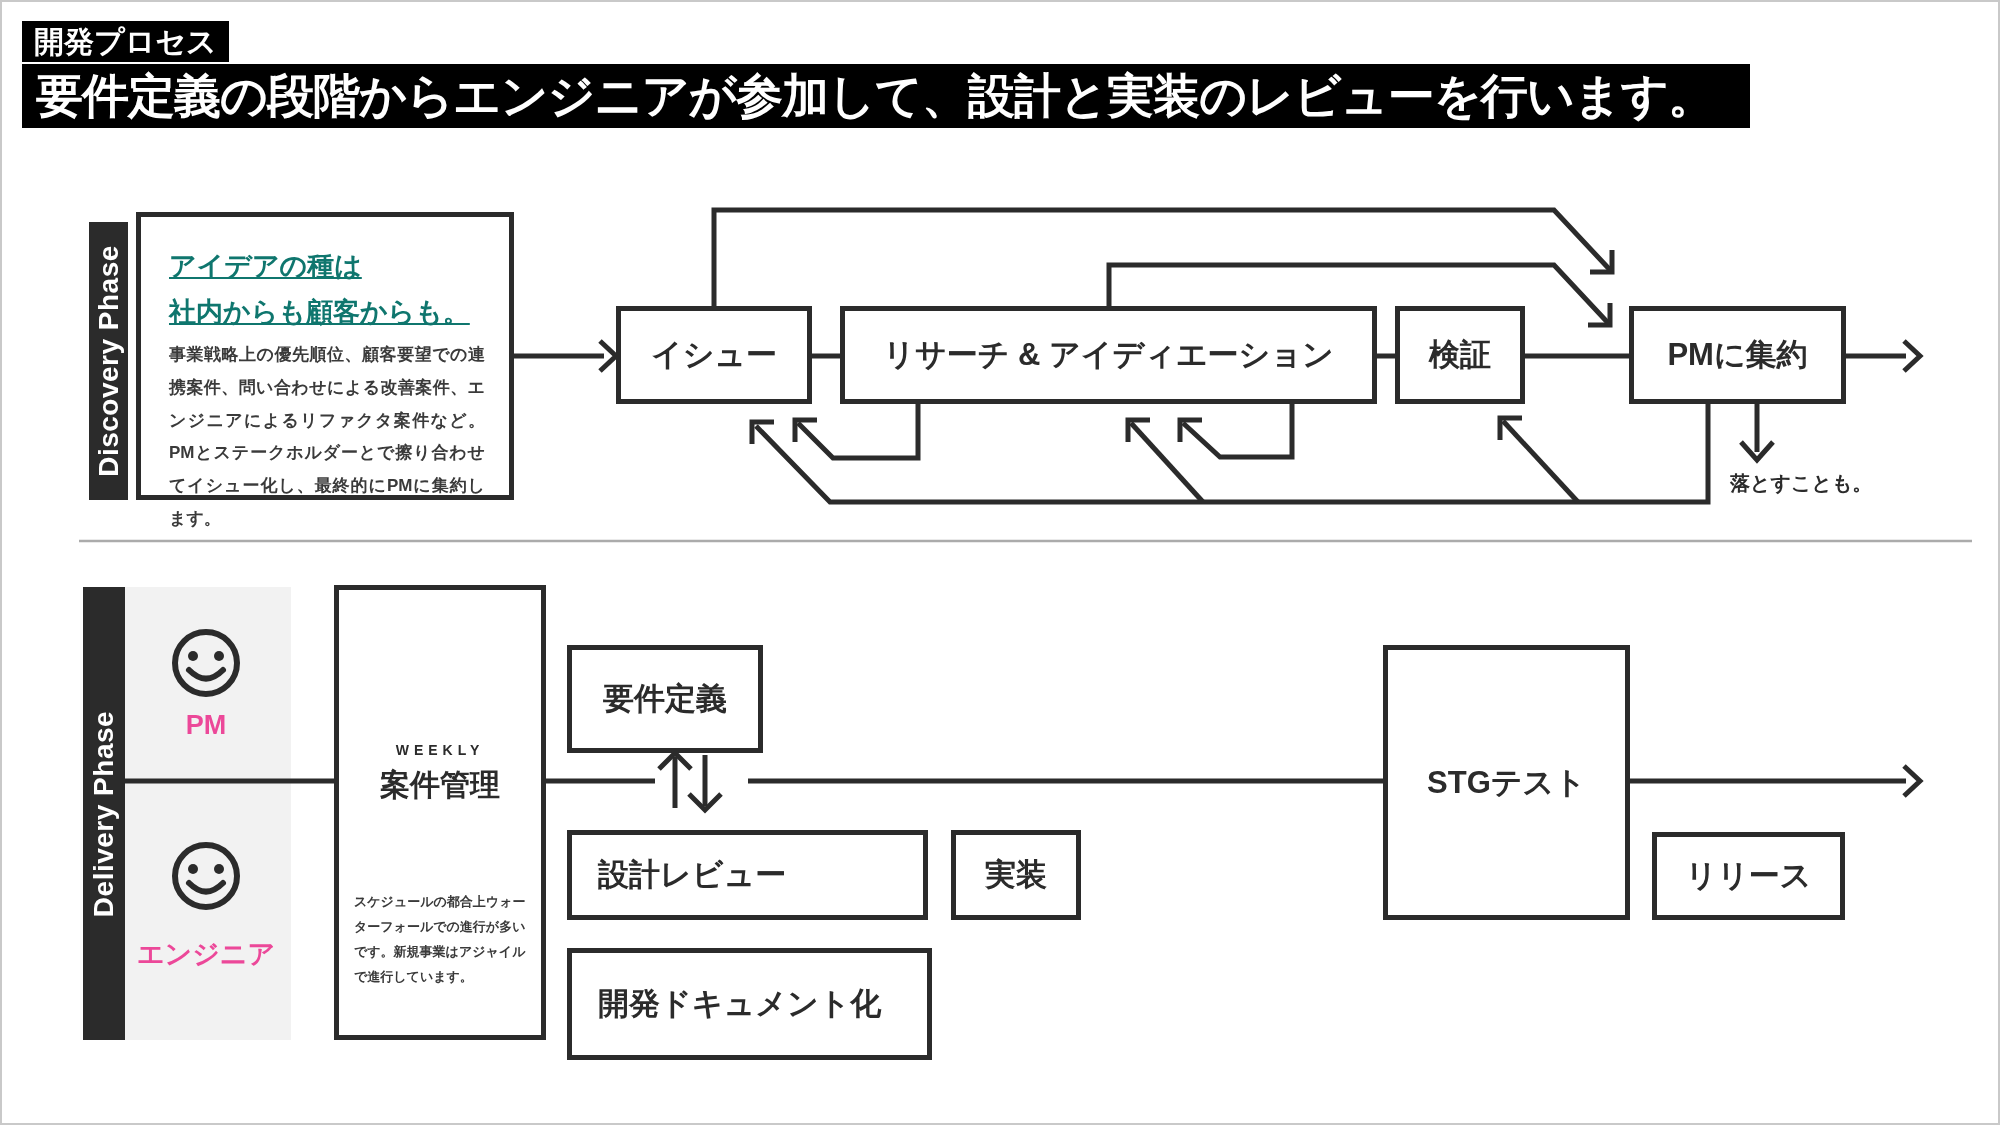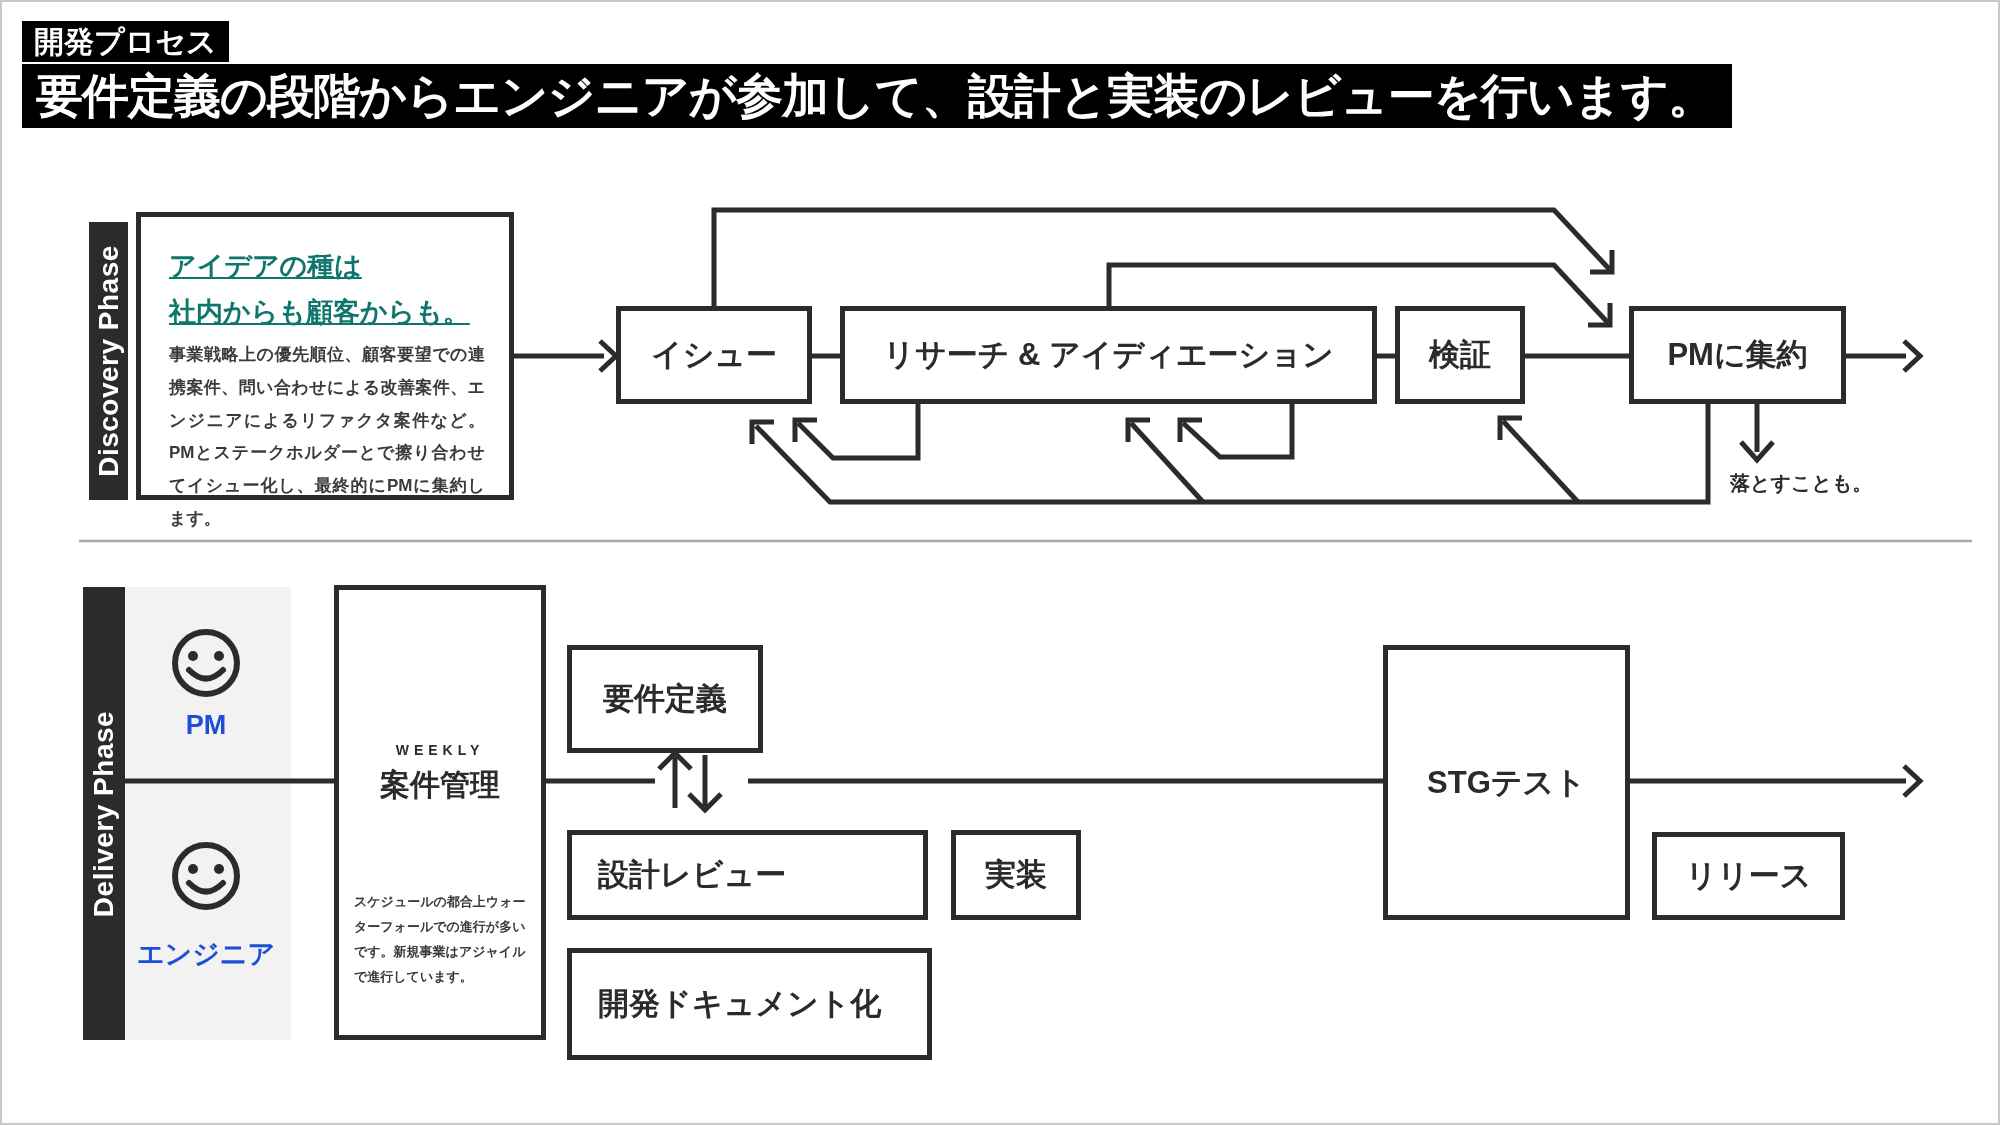--- a/index.html
+++ b/index.html
@@ -13,21 +13,21 @@
     overflow:hidden;
   }
   .abs{position:absolute;box-sizing:border-box;}
   
   .tag{
     background:#000;color:#fff;font-weight:bold;font-size:30px;
     line-height:1;padding:6px 12px 5px 12px;display:inline-block;
   }
   .title-bar{
     background:#000;color:#fff;font-weight:bold;font-size:47px;
-    line-height:1;padding:8px 18px 9px 14px;display:inline-block;
+    line-height:1;padding:8px 36px 9px 14px;display:inline-block;
     letter-spacing:-1px;white-space:nowrap;
   }
   
   .phase-bar{
     background:#2b2b2b;display:flex;align-items:center;justify-content:center;
   }
   .phase-bar span{
     transform:rotate(-90deg);white-space:nowrap;color:#fff;
     font-weight:bold;font-size:28px;letter-spacing:0.5px;
   }
@@ -64,21 +64,21 @@
   }
   .mgmt-body{
     position:absolute;left:15px;right:10px;top:300px;
     font-weight:bold;font-size:13px;line-height:1.92;color:#3a3a3a;
   }
   .gray-panel{background:#f2f2f2;z-index:1;}
   .wires{position:absolute;left:0;top:0;z-index:2;}
   .wires path{fill:none;stroke:#2b2b2b;stroke-width:5;}
   .wires path.thin{stroke-width:2.5;stroke:#ababab;}
   .role-label{
-    text-align:center;font-weight:bold;font-size:27px;color:#1d4ed8;z-index:3;
+    text-align:center;font-weight:bold;font-size:27px;color:#ec4899;z-index:3;
   }
   .drop-note{
     font-weight:bold;font-size:20px;color:#2b2b2b;white-space:nowrap;z-index:3;
   }
   .smiley{z-index:3;}
 </style>
 </head>
 <body>
 
 <div class="page">

